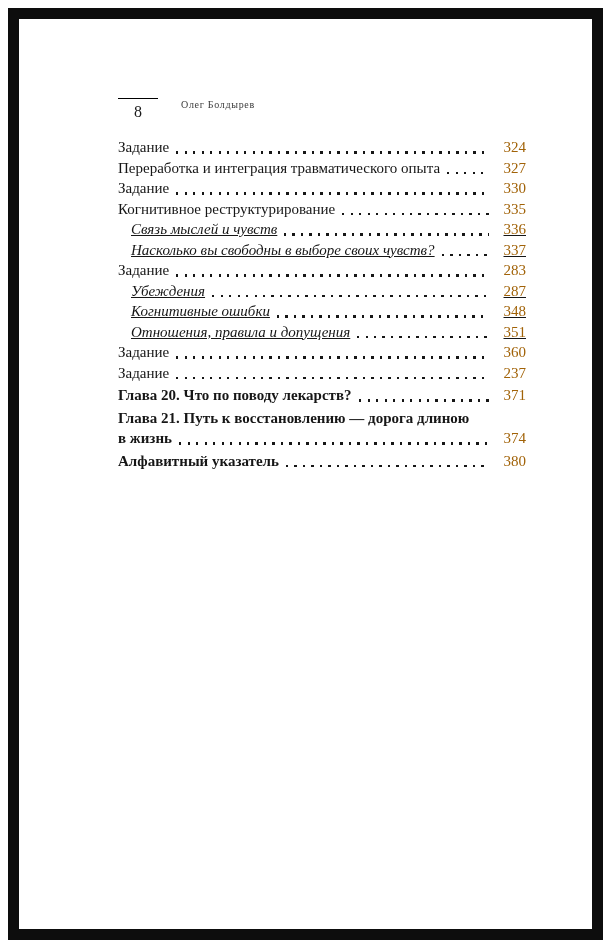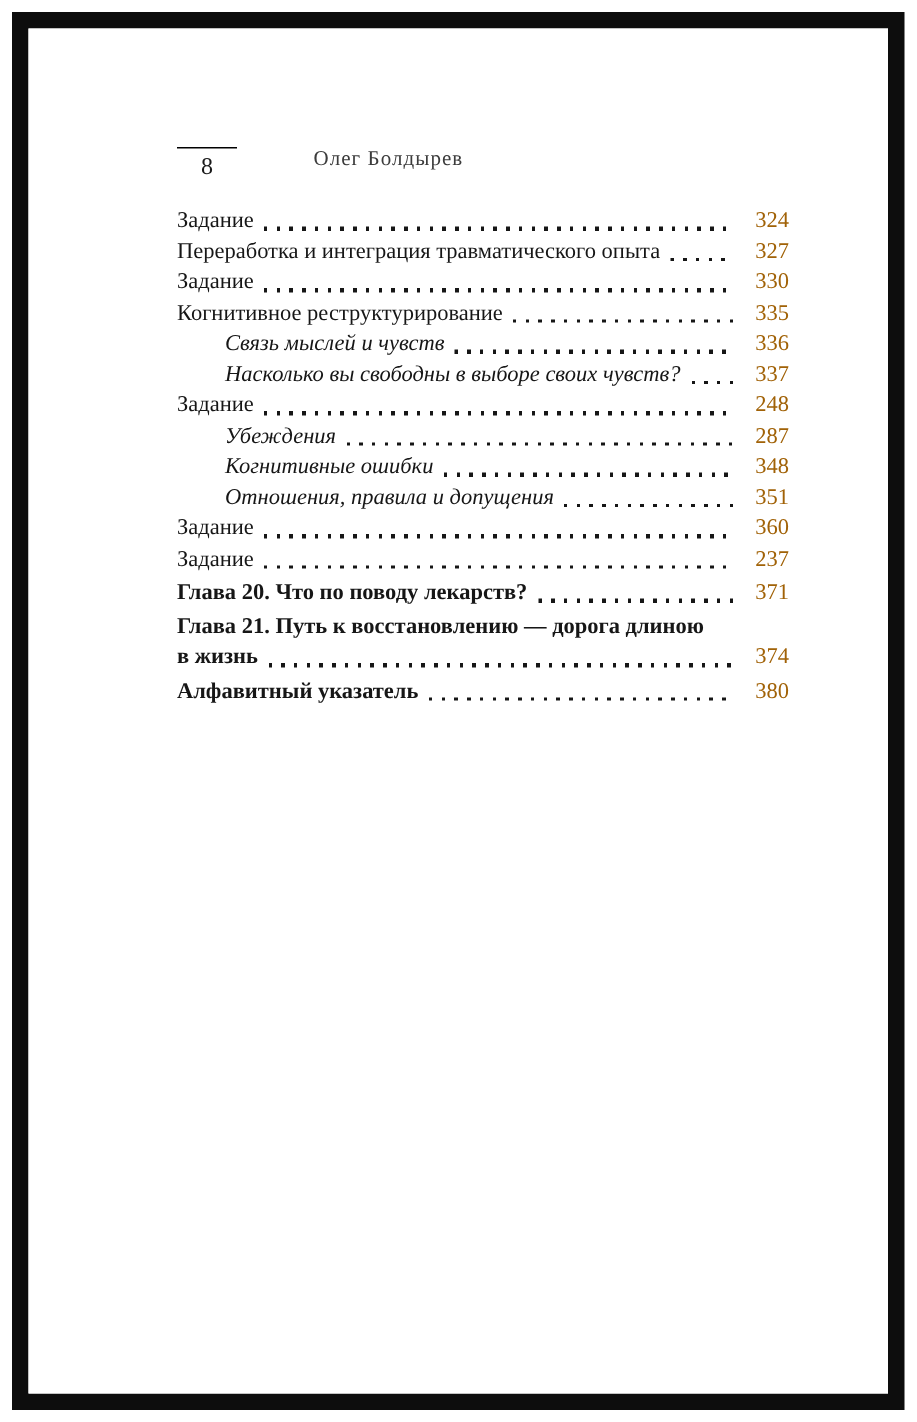--- a/index.html
+++ b/index.html
@@ -36,39 +36,39 @@
     top: 84px;
     left: 99px;
     width: 40px;
     text-align: center;
     font-size: 16px;
     color: #1a1a1a;
   }
   .running {
     position: absolute;
     top: 80px;
-    left: 190px;
-    font-size: 14px;
+    left: 162px;
+    font-size: 10px;
     letter-spacing: 0.7px;
     color: #3c3c3c;
   }
   .toc {
     position: absolute;
     top: 118px;
     left: 99px;
     right: 66px;
   }
   .toc-row {
     display: flex;
     align-items: flex-start;
     font-size: 15px;
     line-height: 20.5px;
     color: #161616;
   }
-  .toc-row.indent { margin-left: 32px; }
+  .toc-row.indent { margin-left: 13px; text-decoration: underline; }
   .toc-row.space-before { margin-top: 2px; }
   .toc-row.italic .toc-label { font-style: italic; }
   .toc-row.bold .toc-label { font-weight: 700; }
   .toc-label { white-space: normal; }
   .leader {
     flex: 1;
     min-width: 12px;
     height: 2.2px;
     align-self: flex-end;
     margin: 0 7px 4px 7px;
@@ -116,21 +116,21 @@
           <span class="toc-page">336</span>
         </div>
         <div class="toc-row italic indent">
           <span class="toc-label">Насколько вы свободны в выборе своих чувств?</span>
           <span class="leader"></span>
           <span class="toc-page">337</span>
         </div>
         <div class="toc-row normal">
           <span class="toc-label">Задание</span>
           <span class="leader"></span>
-          <span class="toc-page">248</span>
+          <span class="toc-page">283</span>
         </div>
         <div class="toc-row italic indent">
           <span class="toc-label">Убеждения</span>
           <span class="leader"></span>
           <span class="toc-page">287</span>
         </div>
         <div class="toc-row italic indent">
           <span class="toc-label">Когнитивные ошибки</span>
           <span class="leader"></span>
           <span class="toc-page">348</span>

